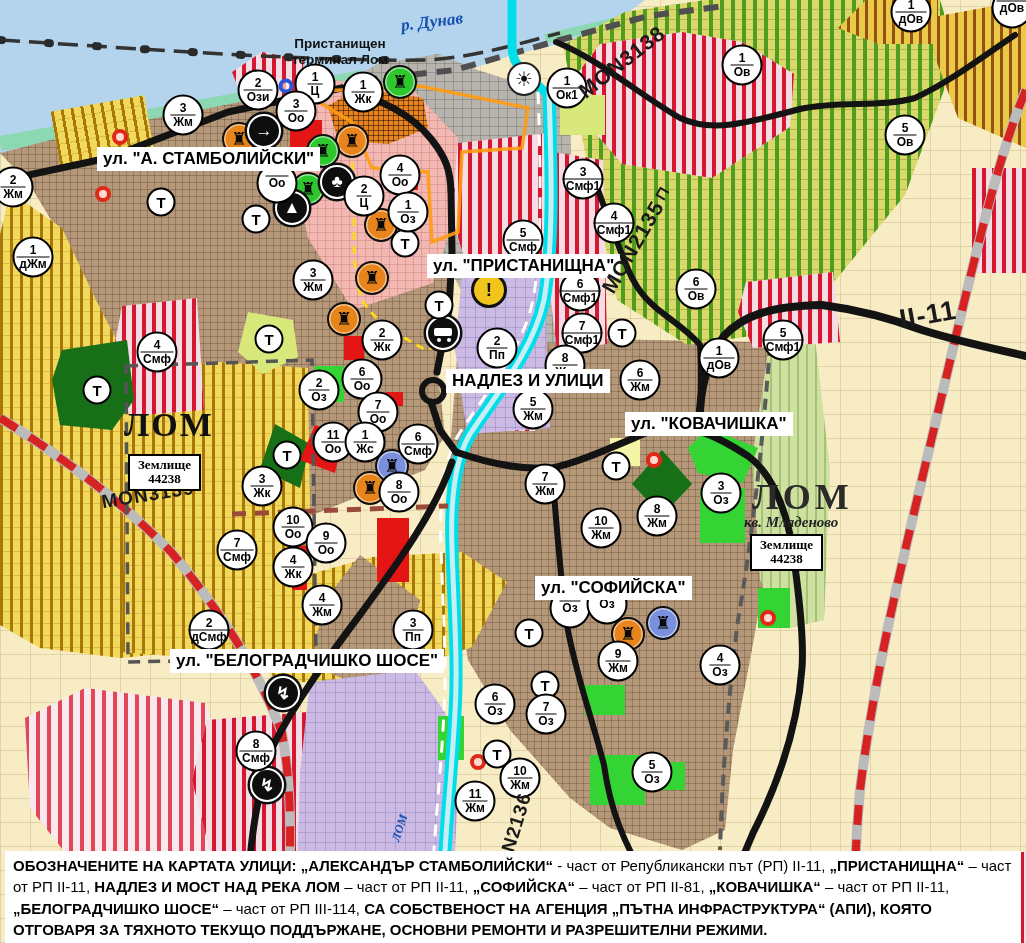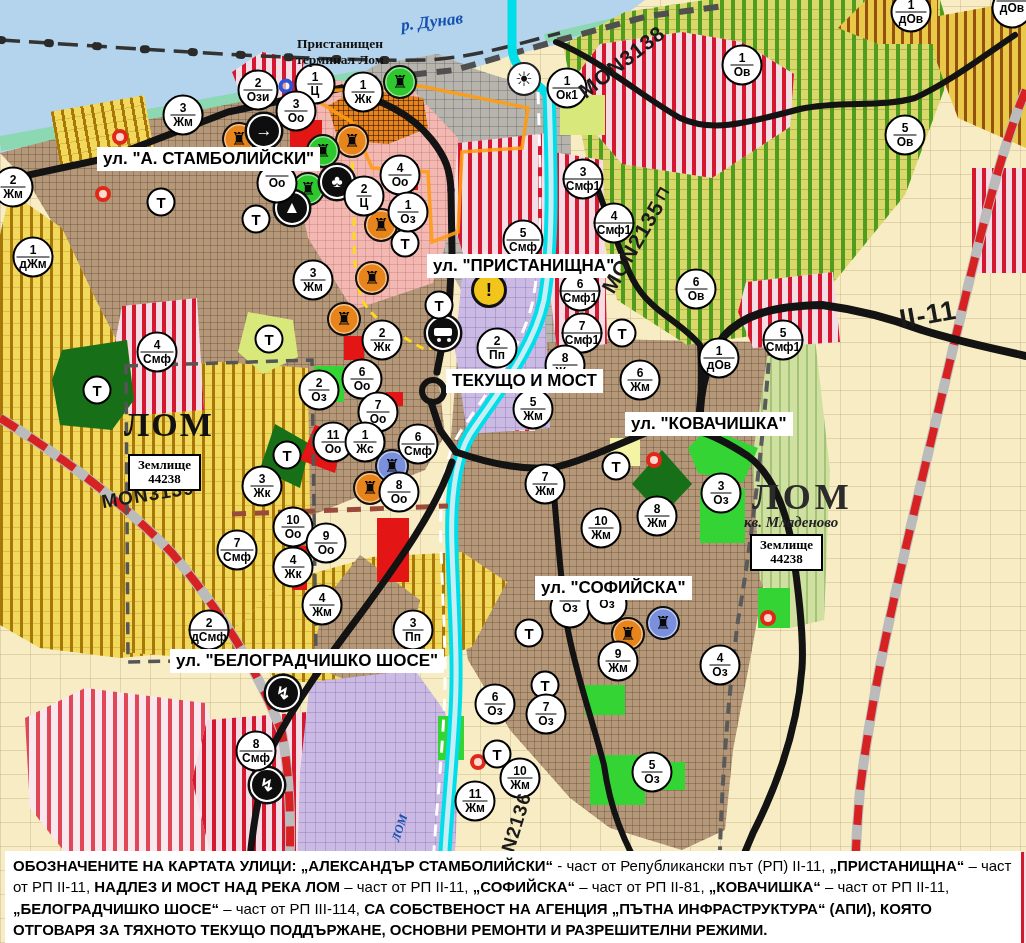--- a/index.html
+++ b/index.html
@@ -79,21 +79,21 @@
   .poi-reddot{width:16px;height:16px;border:4px solid #e02818;background:#ffd8d0;}
   .poi-truck{position:absolute;}
   .poi-truck::before{content:"";position:absolute;left:6px;top:10px;width:18px;height:8px;background:#fff;border-radius:2px;}
   .poi-truck::after{content:"";position:absolute;left:9px;top:20px;width:4px;height:4px;border-radius:50%;background:#fff;box-shadow:10px 0 0 #fff;}
   
   #labels-layer{position:absolute;inset:0;z-index:40;pointer-events:none;}
   .slabel{position:absolute;background:#fff;color:#000;font-weight:bold;font-size:17px;
       padding:2px 6px;white-space:nowrap;line-height:1.2;}
   .rlabel{position:absolute;color:#1a1a1a;font-weight:bold;font-size:21px;letter-spacing:1px;
       white-space:nowrap;transform:translate(-50%,-50%);}
-  .plabel{position:absolute;white-space:pre-line;color:#111;font-family:Liberation Serif, serif;}
+  .plabel{position:absolute;white-space:pre-line;color:#111;}
   .serif{font-family:"Liberation Serif",serif;}
   .zembox{position:absolute;background:#fff;border:2px solid #000;font-family:"Liberation Serif",serif;
       font-weight:bold;font-size:13px;text-align:center;line-height:1.1;padding:2px 8px;white-space:pre-line;}
   .wlabel{position:absolute;color:#1550b0;font-family:"Liberation Serif",serif;font-style:italic;
       font-weight:bold;white-space:nowrap;transform:translate(-50%,-50%);}
   #footnote{position:absolute;left:5px;top:851px;width:1000px;background:#fff;color:#000;
       font-size:15px;line-height:1.42;padding:4px 8px 6px;z-index:50;}
 </style>
 </head>
 <body>
@@ -473,21 +473,21 @@
       <div class="poi poi-reddot" style="left: 120px; top: 137px;"></div>
       <div class="poi poi-reddot" style="left: 103px; top: 194px;"></div>
       <div class="poi poi-reddot" style="left: 654px; top: 460px;"></div>
       <div class="poi poi-reddot" style="left: 478px; top: 762px;"></div>
       <div class="poi poi-reddot" style="left: 768px; top: 618px;"></div>
     </div>
 
   <div id="labels-layer">
     <div class="slabel" style="left:97px;top:147px">ул. "А. СТАМБОЛИЙСКИ"</div>
     <div class="slabel" style="left:427px;top:254px">ул. "ПРИСТАНИЩНА"</div>
-    <div class="slabel" style="left:446px;top:369px">ТЕКУЩО И МОСТ</div>
+    <div class="slabel" style="left:446px;top:369px">НАДЛЕЗ И УЛИЦИ</div>
     <div class="slabel" style="left:625px;top:412px">ул. "КОВАЧИШКА"</div>
     <div class="slabel" style="left:535px;top:576px">ул. "СОФИЙСКА"</div>
     <div class="slabel" style="left:170px;top:649px">ул. "БЕЛОГРАДЧИШКО ШОСЕ"</div>
 
     <div class="rlabel" style="left:622px;top:62px;transform:translate(-50%,-50%) rotate(-38deg)">MON3138</div>
     <div class="rlabel" style="left:633px;top:247px;transform:translate(-50%,-50%) rotate(-60deg)">MON2135</div>
     <div class="rlabel" style="left:662px;top:193px;font-size:16px;transform:translate(-50%,-50%) rotate(-60deg)">⊓</div>
     <div class="rlabel" style="left:148px;top:495px;font-size:19px;transform:translate(-50%,-50%) rotate(-9deg)">MON3139</div>
     <div class="rlabel" style="left:512px;top:838px;font-size:19px;transform:translate(-50%,-50%) rotate(-73deg)">MON2136</div>
     <div class="rlabel" style="left:928px;top:315px;font-size:27px;transform:translate(-50%,-50%) rotate(-10deg)">II-11</div>

